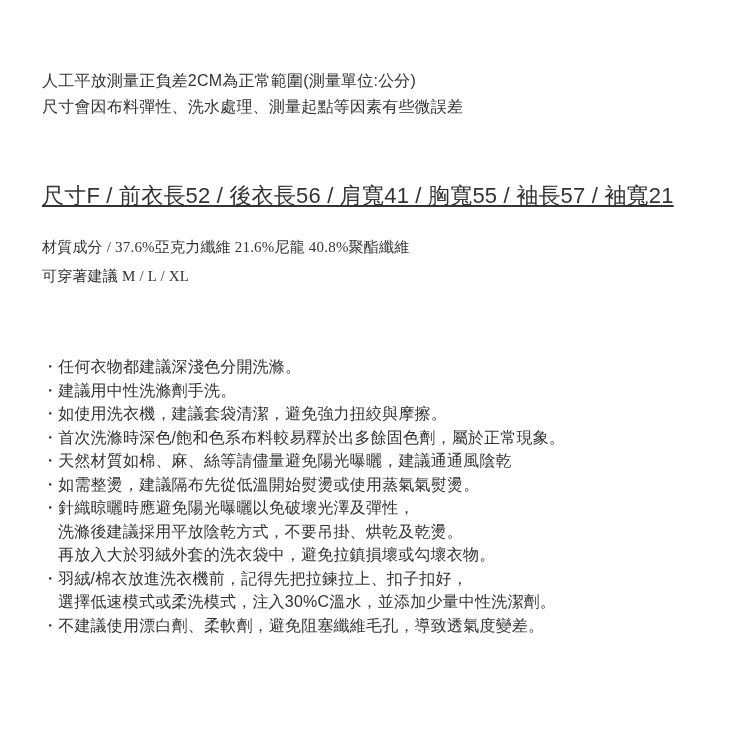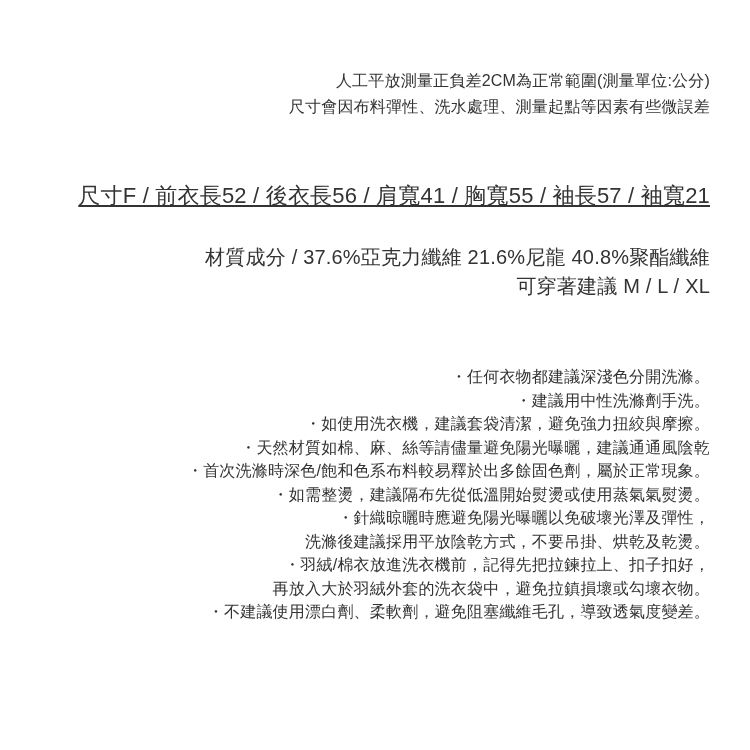--- a/index.html
+++ b/index.html
@@ -15,40 +15,40 @@
     color: #333333;
     -webkit-font-smoothing: antialiased;
   }
   .page {
     position: relative;
     width: 750px;
     height: 565px;
     box-sizing: border-box;
     padding: 68px 40px 0 42px;
     background: #ffffff;
-    text-align: right;
   }
   .notice {
     font-size: 16px;
     line-height: 26px;
     letter-spacing: 0.2px;
   }
   .size-line {
     margin-top: 61px;
     font-size: 22px;
     line-height: 30px;
     letter-spacing: 0.2px;
     white-space: nowrap;
     text-decoration: underline;
   }
   .material-block {
-    margin-top: 32px;
-    font-size: 20px;
+    margin-top: 22px;
+    font-size: 15px;
     line-height: 29px;
     letter-spacing: 0.2px;
+    font-family: Liberation Serif, serif;
   }
   .care-block {
     margin-top: 64px;
     font-size: 16px;
     line-height: 23.5px;
     letter-spacing: 0.2px;
   }
   .care-title {
     margin-bottom: 3px;
   }
@@ -73,23 +73,24 @@
 
   <div class="material-block">
     <div>材質成分 / 37.6%亞克力纖維 21.6%尼龍 40.8%聚酯纖維</div>
     <div>可穿著建議 M / L / XL</div>
   </div>
 
   <div class="care-block">
     <div class="care-line">・任何衣物都建議深淺色分開洗滌。</div>
     <div class="care-line">・建議用中性洗滌劑手洗。</div>
     <div class="care-line">・如使用洗衣機，建議套袋清潔，避免強力扭絞與摩擦。</div>
+    <div class="care-line">・首次洗滌時深色/飽和色系布料較易釋於出多餘固色劑，屬於正常現象。</div>
     <div class="care-line">・天然材質如棉、麻、絲等請儘量避免陽光曝曬，建議通通風陰乾</div>
-    <div class="care-line">・首次洗滌時深色/飽和色系布料較易釋於出多餘固色劑，屬於正常現象。</div>
     <div class="care-line">・如需整燙，建議隔布先從低溫開始熨燙或使用蒸氣氣熨燙。</div>
     <div class="care-line">・針織晾曬時應避免陽光曝曬以免破壞光澤及彈性，</div>
     <div class="care-line indent">洗滌後建議採用平放陰乾方式，不要吊掛、烘乾及乾燙。</div>
+    <div class="care-line indent">再放入大於羽絨外套的洗衣袋中，避免拉鎮損壞或勾壞衣物。</div>
     <div class="care-line">・羽絨/棉衣放進洗衣機前，記得先把拉鍊拉上、扣子扣好，</div>
-    <div class="care-line indent">再放入大於羽絨外套的洗衣袋中，避免拉鎮損壞或勾壞衣物。</div>
+    <div class="care-line indent">選擇低速模式或柔洗模式，注入30%C溫水，並添加少量中性洗潔劑。</div>
     <div class="care-line">・不建議使用漂白劑、柔軟劑，避免阻塞纖維毛孔，導致透氣度變差。</div>
   </div>
 
 </div>
 
 </body></html>

